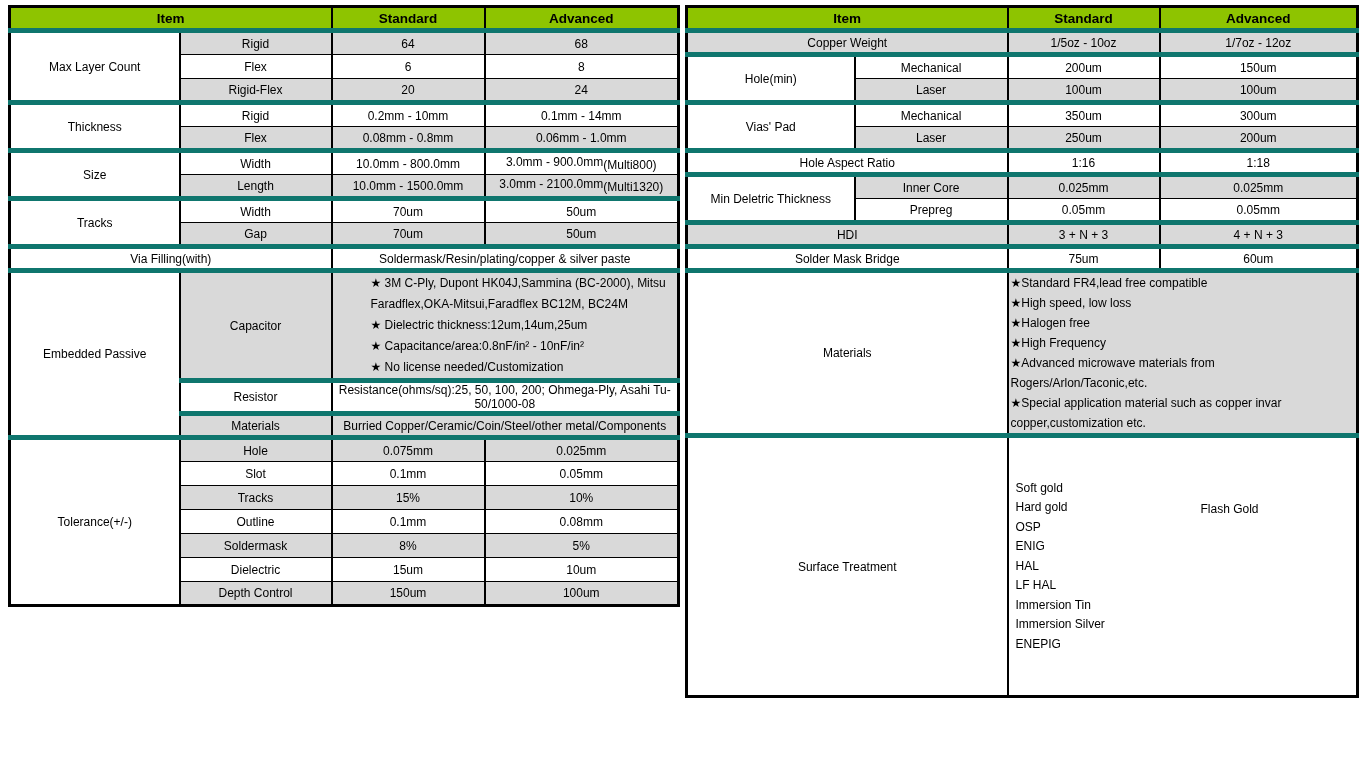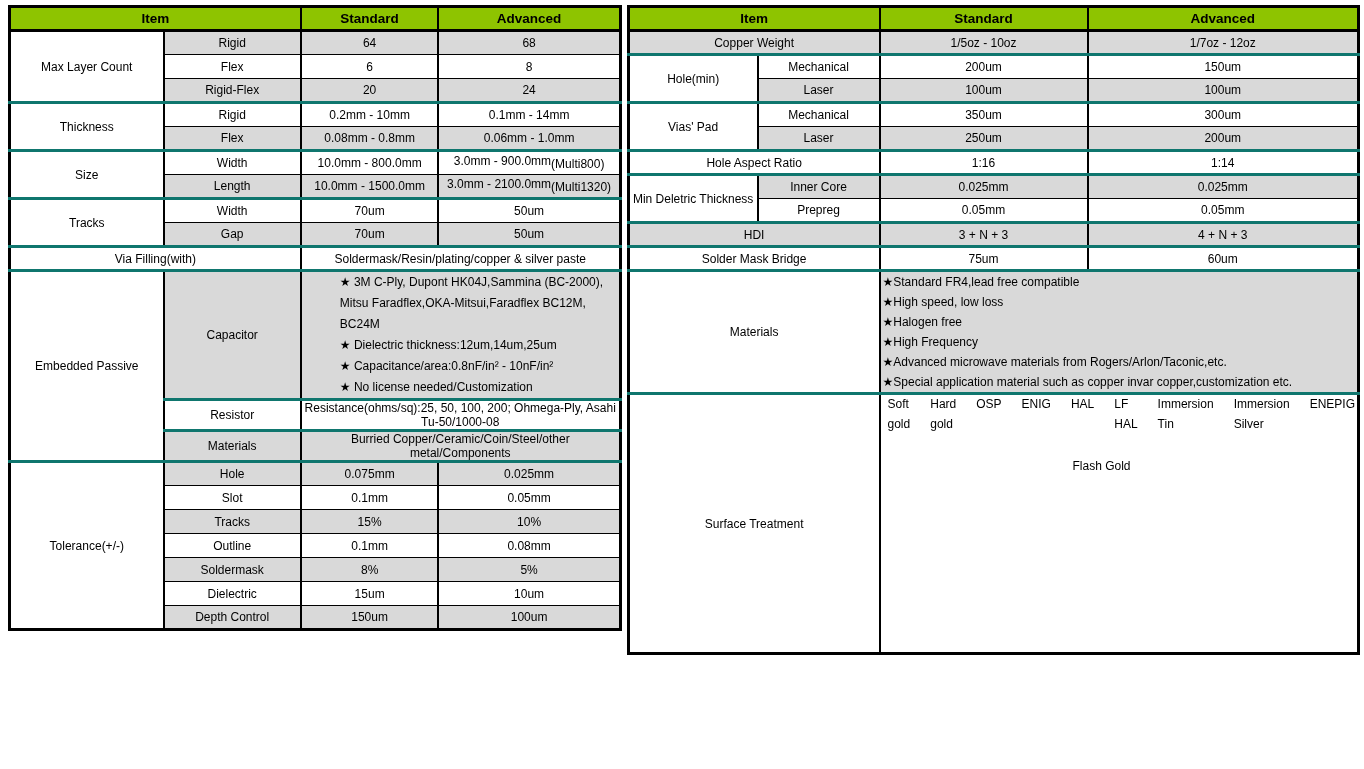--- a/index.html
+++ b/index.html
@@ -15,35 +15,35 @@
     border-left:2px solid #000; border-right:2px solid #000;
     font-size:12px; font-weight:normal; text-align:center; vertical-align:middle;
     padding:0 2px; color:#000; overflow:hidden; word-wrap:break-word;
   }
   table.cap tr { height:24px; }
   tr.hd { height:26px; }
   tr.hd th {
     background:#8EC400; font-weight:bold; font-size:13.5px;
     border-bottom:3px solid #000;
   }
-  tr.gt > td { border-top:3px solid #0f766e; }
+  tr.gt > td { border-top:5px solid #0f766e; }
   .gray { background:#D9D9D9; }
   .la { text-align:left; padding:2px 6px; }
   sub.small { font-size:12px; }
   .cap-row  { height:133px; }
   .res-row  { height:90px; }
   .matl-row { height:93px; }
   .matr-row { height:226px; }
   .surf-row { height:261px; }
   .lines21 div { line-height:21px; text-align:left;margin-left:36px; }
   .lines20 div { line-height:20px; text-align:left; }
   td.surf-cell { position:relative; padding:0; }
   .surf-inner {
-    display:flex; flex-direction:row; justify-content:center;
-    height:257px; padding-left:5px;gap:20px;
+    display:flex; flex-direction:column; justify-content:center;
+    height:257px; padding-left:5px;
   }
   .surf-inner span { line-height:19.5px; text-align:left; display:block; }
   .flash { position:absolute; left:192px; top:62px; line-height:19.5px; }
 </style>
 </head>
 <body>
 
 <div class="page">
   <div class="tables">
 
@@ -217,21 +217,21 @@
       </tr>
       <tr>
         <td class="gray">Laser</td>
         <td class="gray">250um</td>
         <td class="gray">200um</td>
       </tr>
 
       <tr class="gt">
         <td colspan="2">Hole Aspect Ratio</td>
         <td>1:16</td>
-        <td>1:14</td>
+        <td>1:18</td>
       </tr>
 
       <tr class="gt">
         <td rowspan="2">Min Deletric Thickness</td>
         <td class="gray">Inner Core</td>
         <td class="gray">0.025mm</td>
         <td class="gray">0.025mm</td>
       </tr>
       <tr>
         <td>Prepreg</td>

